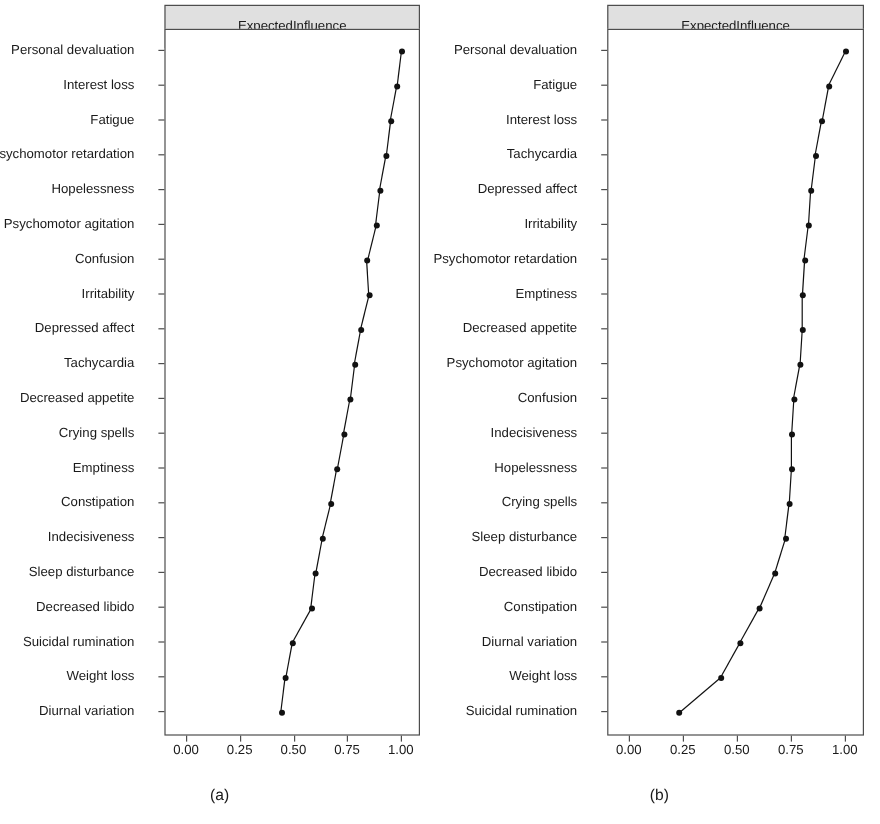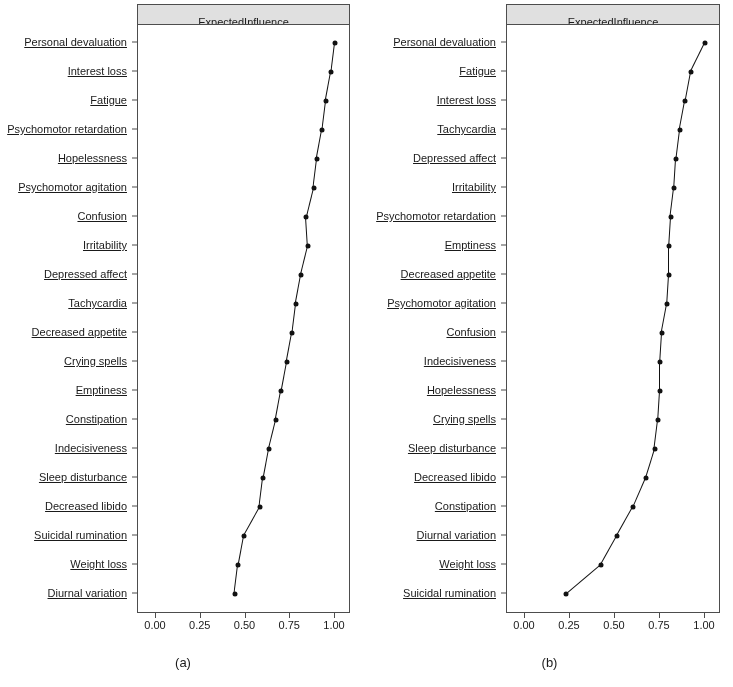--- a/index.html
+++ b/index.html
@@ -65,26 +65,25 @@
 
   .ylabels {
     position: absolute;
     left: 0px;
     top: 24px;
     width: 132px;
     height: 589px;
   }
   .ylabel {
     position: absolute;
-    right: 5px;
+    right: 20px;
     transform: translateY(-50%);
     font-size: 11px;
     white-space: nowrap;
     color: #1a1a1a;
-    text-decoration: underline;
   }
   .ytick {
     position: absolute;
     left: 132px;
     width: 5px;
     height: 1px;
     background: #4d4d4d;
     transform: translateY(-50%);
   }
   .panel-b .ylabels { width: 135px; }

